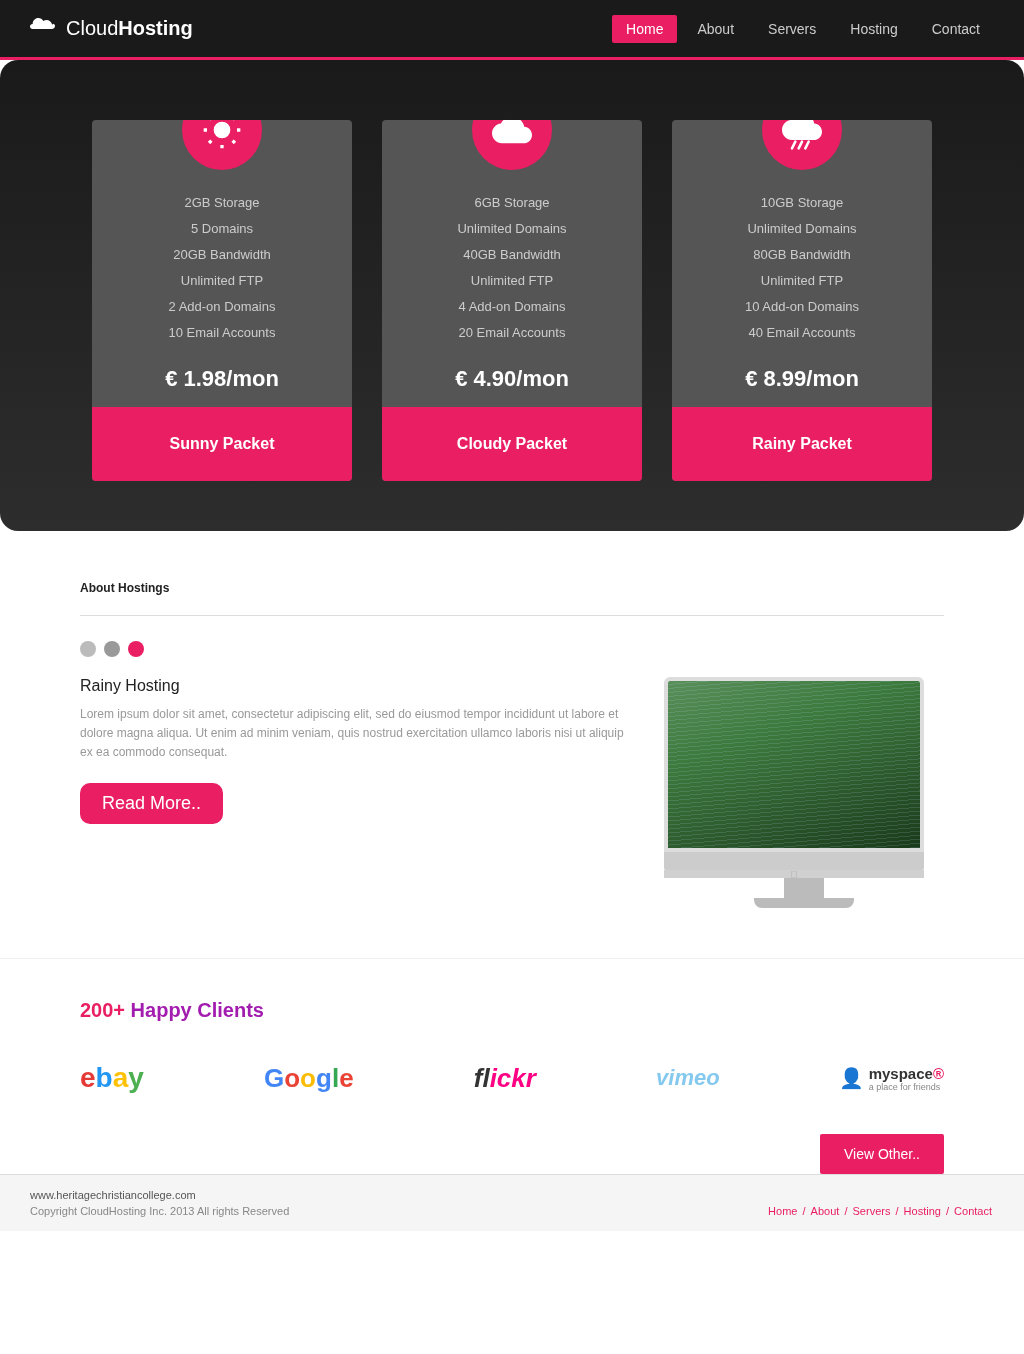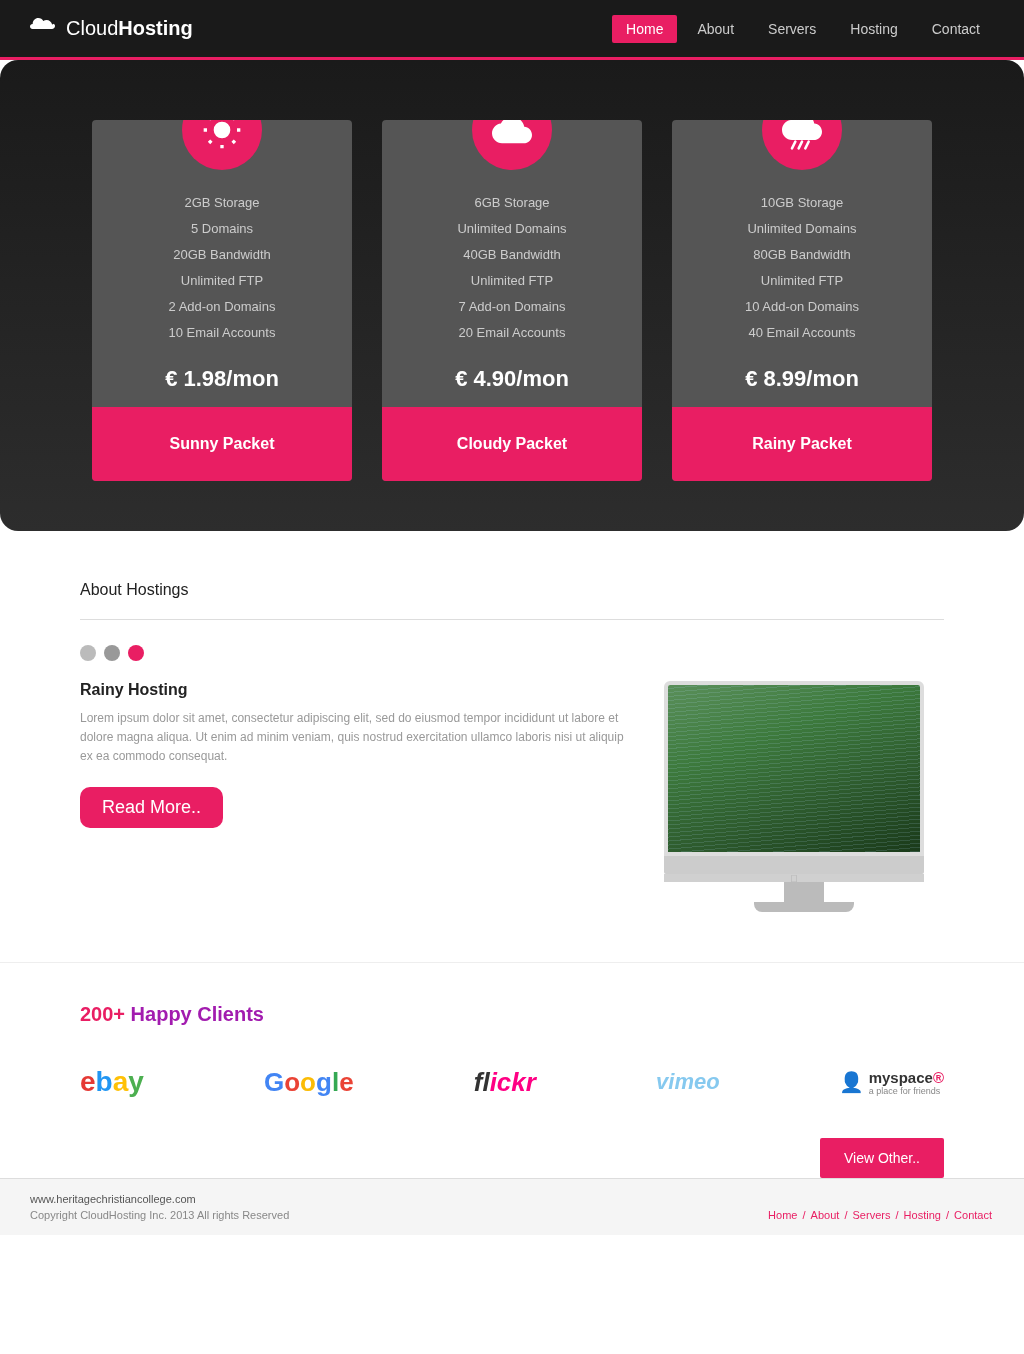--- a/index.html
+++ b/index.html
@@ -105,22 +105,22 @@
       cursor: pointer;
       border: none;
     }
 
     
     .about-section {
       background: #fff;
       padding: 50px 80px;
     }
     .about-title {
-      font-size: 16px;
-      font-weight: normal;
+      font-size: 12px;
+      font-weight: bold;
       color: #222;
       margin-bottom: 20px;
     }
     .about-divider {
       border: none;
       border-top: 1px solid #ddd;
       margin-bottom: 25px;
     }
     .dot-row {
       display: flex;
@@ -137,21 +137,21 @@
     .dot-pink { background: #e91e63; }
 
     .hosting-row {
       display: flex;
       gap: 40px;
       align-items: flex-start;
     }
     .hosting-text { flex: 1; }
     .hosting-subtitle {
       font-size: 16px;
-      font-weight: bold;
+      font-weight: normal;
       color: #222;
       margin-bottom: 10px;
     }
     .hosting-desc {
       font-size: 12px;
       color: #999;
       line-height: 1.6;
       margin-bottom: 20px;
     }
     .read-more-btn {
@@ -348,21 +348,21 @@
     <div class="pricing-icon-wrap">
       <svg viewBox="0 0 24 20" fill="white">
         <path d="M19.35 8.04C18.67 4.59 15.64 2 12 2 9.11 2 6.6 3.64 5.35 6.04 2.34 6.36 0 8.91 0 12c0 3.31 2.69 6 6 6h13c2.76 0 5-2.24 5-5 0-2.64-2.05-4.78-4.65-4.96z"></path>
       </svg>
     </div>
     <div class="pricing-features">
       <div>6GB Storage</div>
       <div>Unlimited Domains</div>
       <div>40GB Bandwidth</div>
       <div>Unlimited FTP</div>
-      <div>7 Add-on Domains</div>
+      <div>4 Add-on Domains</div>
       <div>20 Email Accounts</div>
     </div>
     <div class="pricing-price">€ 4.90/mon</div>
     <button class="pricing-btn">Cloudy Packet</button>
   </div>
 
   <div class="pricing-card">
     <div class="pricing-icon-wrap">
       <svg viewBox="0 0 24 24" fill="white">
         <path d="M19.35 8.04C18.67 4.59 15.64 2 12 2 9.11 2 6.6 3.64 5.35 6.04 2.34 6.36 0 8.91 0 12c0 3.31 2.69 6 6 6h13c2.76 0 5-2.24 5-5 0-2.64-2.05-4.78-4.65-4.96z"></path>

